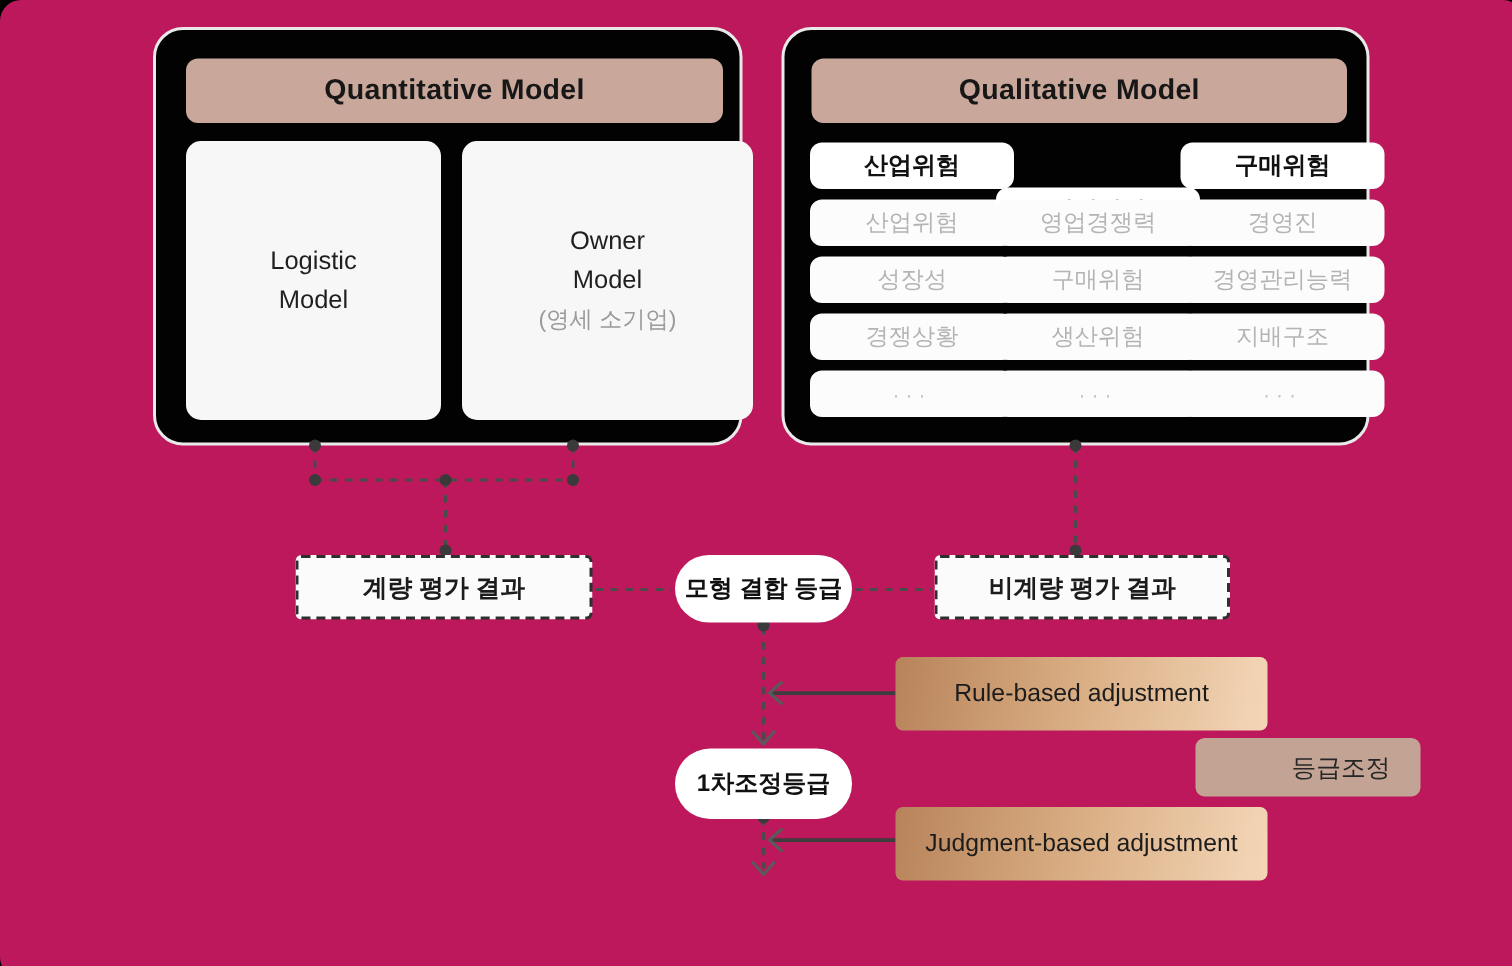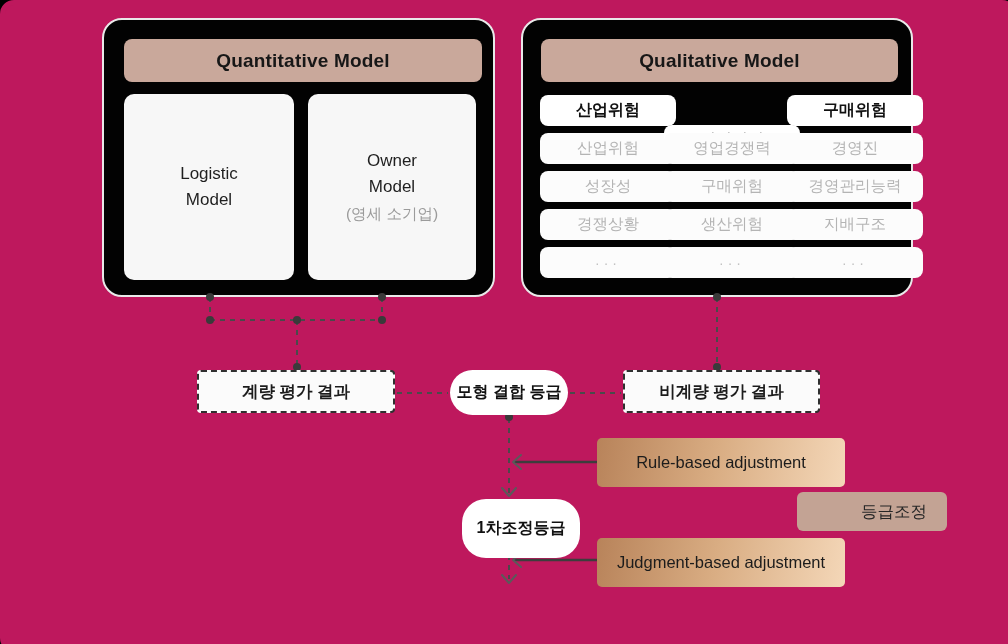--- a/index.html
+++ b/index.html
@@ -62,21 +62,21 @@
 <body>
 
 <div class="canvas">
 
   <div class="panel" style="left:97px;top:13px;width:393px;height:279px;">
     <div class="panel-header" style="left:20px;top:19px;width:358px;height:43px;">Quantitative Model</div>
     <div class="model-box" style="left:20px;top:74px;width:170px;height:186px;">
       <div>Logistic</div>
       <div>Model</div>
     </div>
-    <div class="model-box" style="left:204px;top:74px;width:168px;height:186px;justify-content:center;">
+    <div class="model-box" style="left:204px;top:74px;width:194px;height:186px;justify-content:center;">
       <div>Owner</div>
       <div>Model</div>
       <div class="subtitle">(영세 소기업)</div>
     </div>
   </div>
 
   <div class="panel" style="left:516px;top:13px;width:392px;height:279px;">
     <div class="panel-header" style="left:18px;top:19px;width:357px;height:43px;">Qualitative Model</div>
 
     <div class="qcol-cell qcol-head" style="left:17px;top:75px;">산업위험</div>
@@ -141,16 +141,16 @@
       <polyline points="497,570 504,578 511,570"></polyline>
     </g>
   </svg>
 
   <div class="dashed-box" style="left:192px;top:365px;width:198px;height:43px;">계량 평가 결과</div>
   <div class="pill" style="left:445px;top:365px;width:118px;height:45px;">모형 결합 등급</div>
   <div class="dashed-box" style="left:618px;top:365px;width:197px;height:43px;">비계량 평가 결과</div>
 
   <div class="grad-box" style="left:592px;top:433px;width:248px;height:49px;">Rule-based adjustment</div>
   <div class="adjust-tag" style="left:792px;top:487px;width:106px;height:39px;">등급조정</div>
-  <div class="pill" style="left:457px;top:494px;width:118px;height:59px;">1차조정등급</div>
+  <div class="pill" style="left:445px;top:494px;width:118px;height:47px;">1차조정등급</div>
   <div class="grad-box" style="left:592px;top:533px;width:248px;height:49px;">Judgment-based adjustment</div>
 
 </div>
 
 </body></html>

